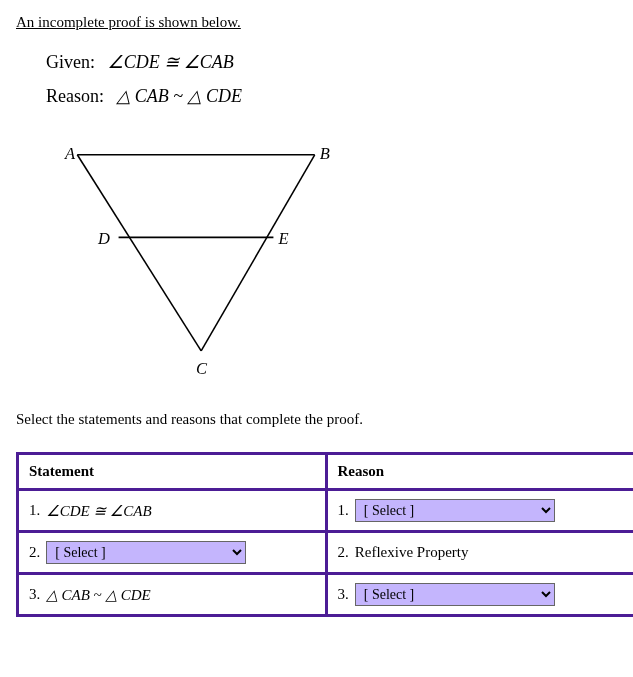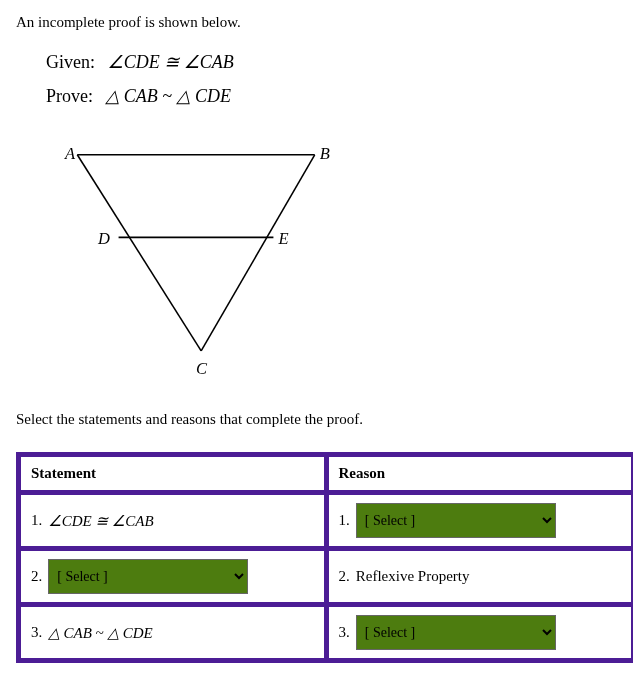--- a/index.html
+++ b/index.html
@@ -9,20 +9,21 @@
       background: #fff;
       color: #000;
       width: 633px;
       min-height: 677px;
       padding: 14px 16px;
     }
 
     .intro-text {
       font-size: 15px;
       margin-bottom: 14px;
+      text-decoration: underline;
     }
 
     .given-prove {
       margin-left: 30px;
       margin-bottom: 10px;
       line-height: 1.9;
     }
 
     .given-prove div {
       font-size: 18px;
@@ -45,60 +46,60 @@
       margin-bottom: 24px;
     }
 
     table.proof-table {
       width: 620px;
       border-collapse: collapse;
       font-size: 15px;
     }
 
     table.proof-table th, table.proof-table td {
-      border: 5px solid #4c1d95;
+      border: 3px solid #4c1d95;
       padding: 8px 10px;
       vertical-align: middle;
     }
 
     table.proof-table th {
       background: #fff;
       font-weight: bold;
       font-style: normal;
       text-align: left;
     }
 
     .select-dropdown {
       font-size: 14px;
       font-family: Georgia, 'Times New Roman', serif;
-      padding: 8px 4px;
+      padding: 2px 4px;
       width: 200px;
       border: 1px solid #666;
-      background: #4d7c0f;
+      background: #c4b5fd;
       cursor: pointer;
     }
 
     .cell-content {
       display: flex;
       align-items: center;
       gap: 6px;
     }
   </style>
 </head>
 <body>
 
 <p class="intro-text">An incomplete proof is shown below.</p>
 
 <div class="given-prove">
   <div>
     <span>Given:</span>
     <span style="margin-left:8px; font-style:italic;">∠CDE ≅ ∠CAB</span>
   </div>
   <div>
-    <span>Prove:</span>
+    <span>Reason:</span>
     <span style="margin-left:8px; font-style:italic;">△ CAB ~ △ CDE</span>
   </div>
 </div>
 
 <div class="diagram-container">
   <svg class="triangle-diagram" viewBox="0 0 310 260" xmlns="http://www.w3.org/2000/svg">
 
     <line x1="40" y1="30" x2="270" y2="30" stroke="#000" stroke-width="1.5"></line>
     <line x1="40" y1="30" x2="160" y2="220" stroke="#000" stroke-width="1.5"></line>
     <line x1="270" y1="30" x2="160" y2="220" stroke="#000" stroke-width="1.5"></line>

